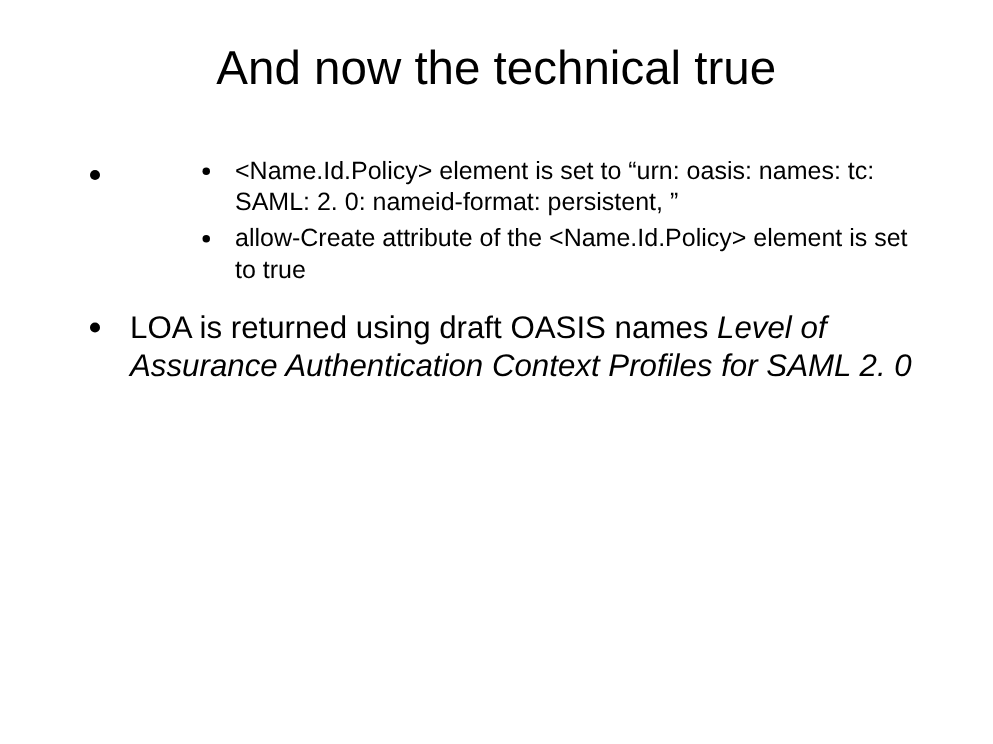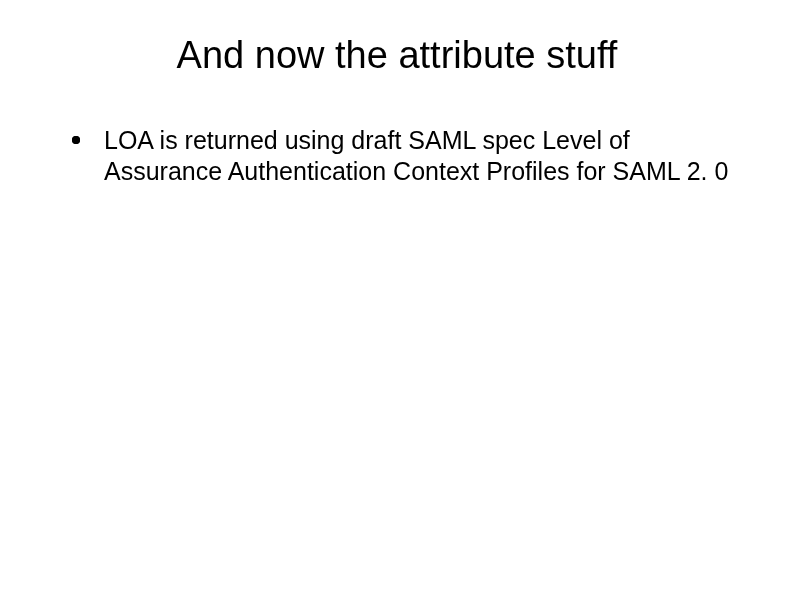--- a/index.html
+++ b/index.html
@@ -5,28 +5,36 @@
   * { margin: 0; padding: 0; box-sizing: border-box; }
   html, body { width: 794px; height: 595px; background: #fff; font-family: Arial, Helvetica, sans-serif; color: #000; }
   .slide { width: 794px; height: 595px; position: relative; padding: 28px 60px 40px 60px; }
   .title { font-size: 38px; font-weight: 400; text-align: center; margin-top: 6px; margin-bottom: 48px; }
   ul.level1 { list-style: none; padding-left: 0; margin-left: 8px; }
   ul.level1 > li { position: relative; padding-left: 36px; font-size: 25px; line-height: 1.22; margin-bottom: 18px; }
   ul.level1 > li::before { content: ""; position: absolute; left: 4px; top: 11px; width: 8px; height: 8px; background: #000; border-radius: 50%; }
   ul.level2 { list-style: none; padding-left: 0; margin-left: 56px; margin-top: 14px; margin-bottom: 4px; }
   ul.level2 > li { position: relative; padding-left: 28px; font-size: 20px; line-height: 1.25; margin-bottom: 4px; }
   ul.level2 > li::before { content: ""; position: absolute; left: 2px; top: 9px; width: 6px; height: 6px; background: #000; border-radius: 50%; }
-  .italic { }
+  .italic { font-style: italic; }
 </style>
 </head>
 <body>
 
 <div class="slide">
-  <h1 class="title">And now the attribute stuff</h1>
+  <h1 class="title">And now the technical true</h1>
 
   <ul class="level1">
     <li>
+      <ul class="level2">
+        <li>
+          <span>&lt;Name.Id.Policy&gt; element is set to “urn: oasis: names: tc: SAML: 2. 0: nameid-format: persistent, ”</span>
+        </li>
+        <li>
+          <span>allow-Create attribute of the &lt;Name.Id.Policy&gt; element is set to true</span>
+        </li>
+      </ul>
     </li>
     <li>
-      <span>LOA is returned using draft SAML spec </span><span class="italic">Level of Assurance Authentication Context Profiles for SAML 2. 0</span>
+      <span>LOA is returned using draft OASIS names </span><span class="italic">Level of Assurance Authentication Context Profiles for SAML 2. 0</span>
     </li>
   </ul>
 </div>
 
 </body></html>

